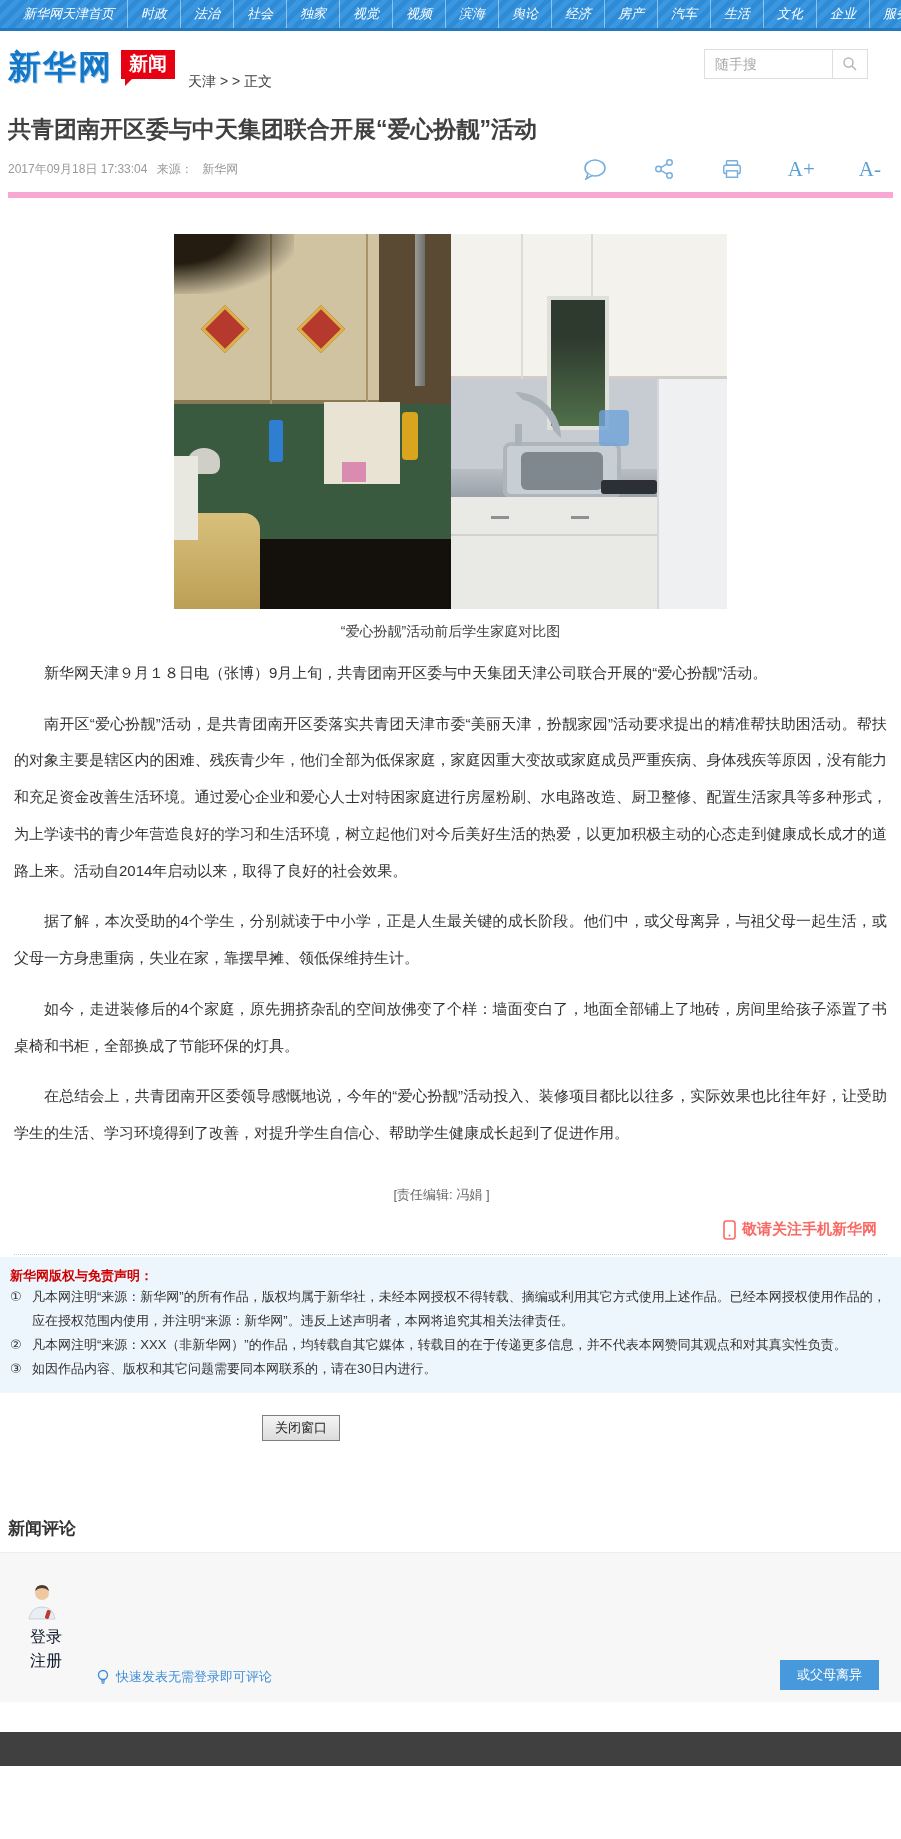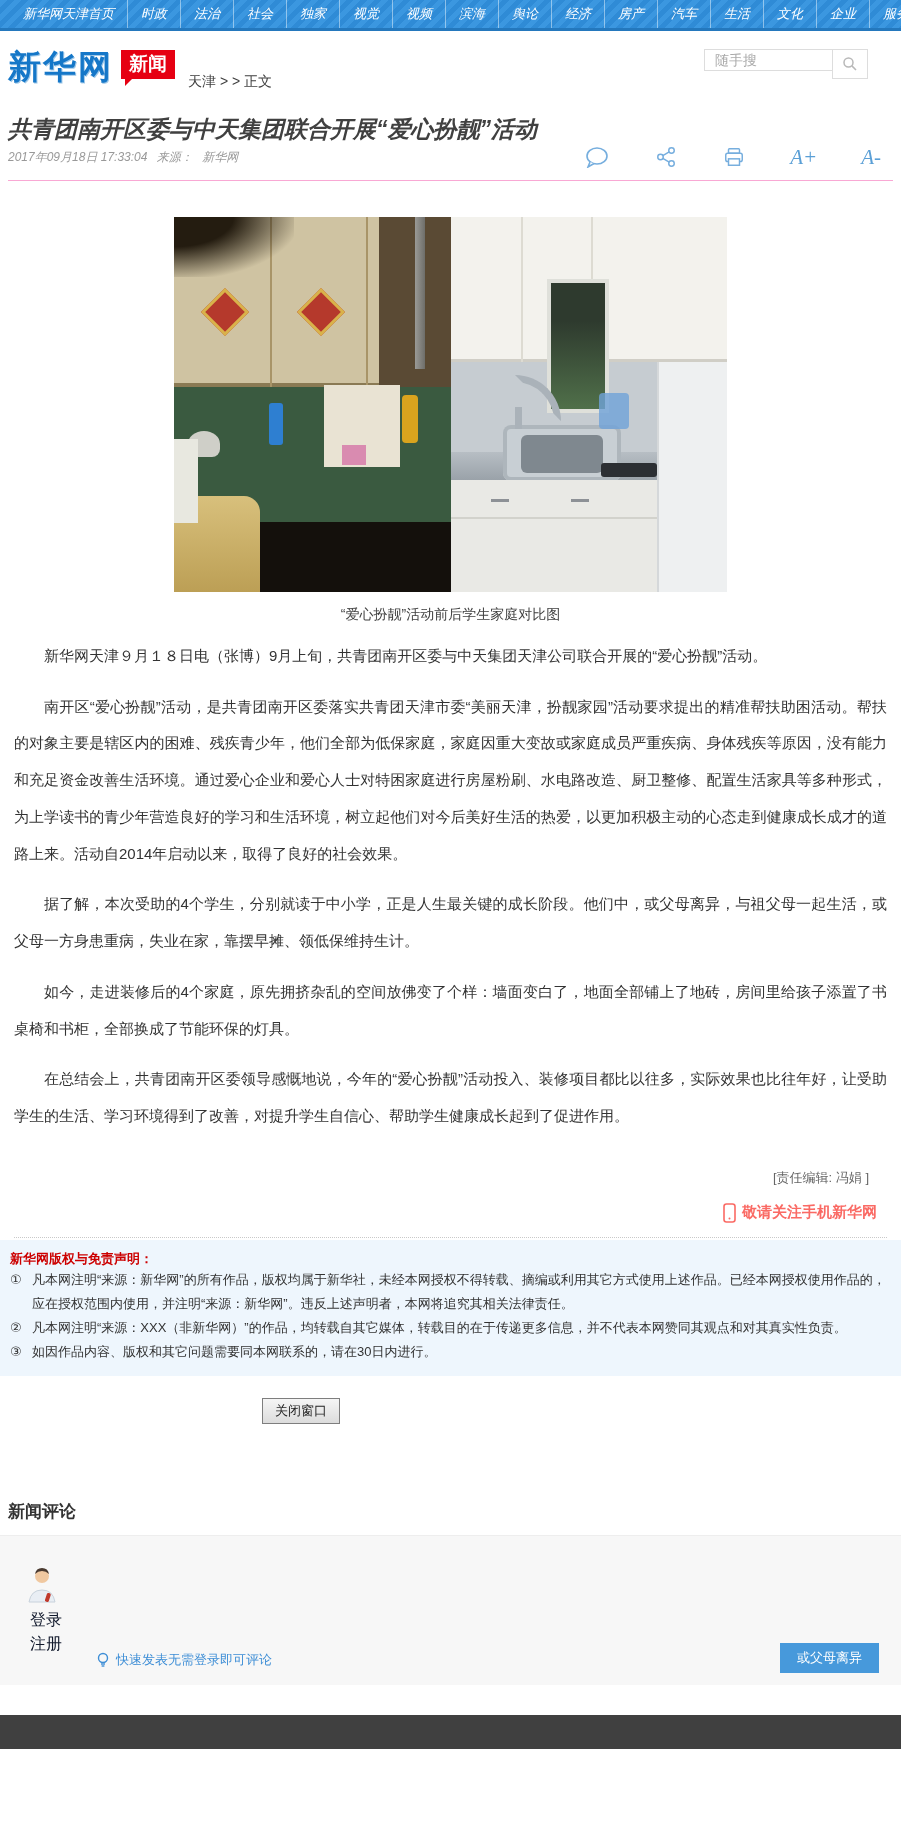--- a/index.html
+++ b/index.html
@@ -37,35 +37,35 @@
     background:#e60012; color:#fff; font-size:19px; font-weight:bold;
     padding:3px 8px; line-height:1.2;
   }
   .logo-badge::after {
     content:""; position:absolute; left:4px; bottom:-7px;
     border:4px solid transparent; border-top-color:#e60012; border-left-color:#e60012;
   }
   .breadcrumb { position:absolute; left:188px; top:42px; font-size:14px; color:#404040; cursor:pointer; }
   .searchbox { position:absolute; right:33px; top:18px; display:flex; }
   .searchbox input {
-    width:128px; height:22px; border:1px solid #ddd; border-right:none; outline:none;
+    width:128px; height:30px; border:1px solid #ddd; border-right:none; outline:none;
     padding:0 10px; font-size:14px; color:#555;
     font-family:"Liberation Sans","DejaVu Sans",sans-serif;
   }
   .searchbox input::placeholder { color:#aaa; }
   .search-btn {
     width:36px; height:30px; border:1px solid #ddd; background:#fff;
     display:flex; align-items:center; justify-content:center; cursor:pointer;
   }
 
   
-  .article-head { padding:14px 8px 0;font-style:italic; }
+  .article-head { padding:14px 8px 0; }
   .article-title { font-size:23px; font-weight:bold; color:#404040; line-height:1.3; }
   .meta-row {
-    padding-bottom:10px; border-bottom:1px solid #f9a8d4;
+    margin-top:12px; padding-bottom:10px; border-bottom:6px solid #f9a8d4;
     display:flex; align-items:flex-end;
   }
   .meta-left { font-size:12px; color:#999; padding-bottom:4px; }
   .meta-left span { margin-right:6px; }
   .meta-tools { margin-left:auto; display:flex; align-items:center; gap:44px; padding-right:12px; }
   .tool { color:#76aede; cursor:pointer; display:flex; align-items:flex-end; }
   .tool-font { font-size:21px; color:#5a9fd6; font-family:"Liberation Serif","DejaVu Serif",serif; }
 
   
   .article-photo { width:553px; height:375px; margin:30px auto 0; display:flex; overflow:hidden; }
@@ -118,21 +118,21 @@
   .pr-cooktop { left:150px; top:246px; width:56px; height:14px; background:#2c2f33; border-radius:3px; }
 
   .photo-caption { text-align:center; font-size:14px; color:#404040; margin-top:14px; }
 
   
   .article-body { padding:6px 14px 0; }
   .article-body p {
     font-size:15px; line-height:2.45; color:#333; text-indent:2em; margin-top:14px;
     text-align:justify;
   }
-  .editor-line { text-align:right; font-size:13px; color:#666; margin:34px 18px 0 0; }
+  .editor-line { text-align:center; font-size:13px; color:#666; margin:34px 18px 0 0; }
   .mobile-promo {
     display:flex; justify-content:flex-end; align-items:center; gap:6px;
     margin:16px 10px 0 0; color:#fa6a64; font-size:15px; font-weight:bold; cursor:pointer;
   }
   .dotted-sep { border-bottom:1px dotted #c9c9c9; margin:14px 0 0; }
 
   
   .disclaimer { background:#eef6fd; padding:10px 10px 12px; margin-top:2px; }
   .disclaimer-title { color:#c00; font-size:13px; font-weight:bold; }
   .disclaimer-item { display:flex; font-size:13px; line-height:1.85; color:#333; }

